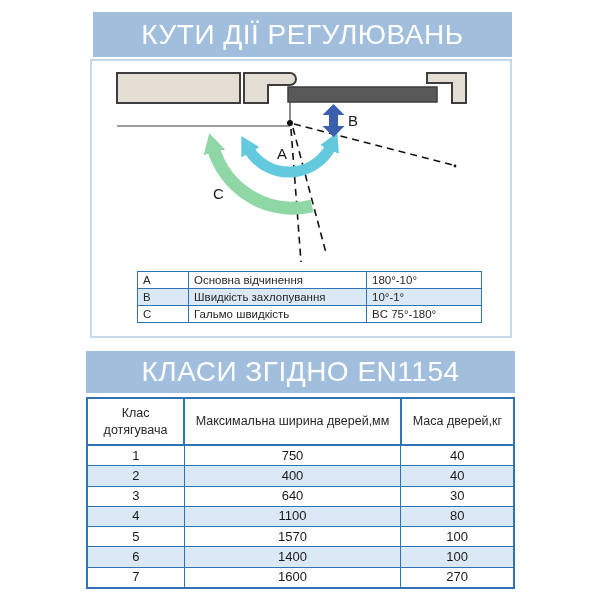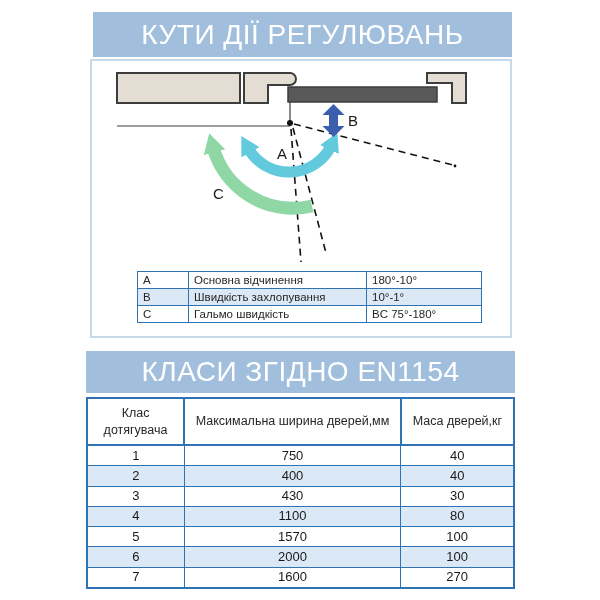--- a/index.html
+++ b/index.html
@@ -147,36 +147,36 @@
         <td>750</td>
         <td>40</td>
       </tr>
       <tr class="alt">
         <td>2</td>
         <td>400</td>
         <td>40</td>
       </tr>
       <tr>
         <td>3</td>
-        <td>430</td>
+        <td>640</td>
         <td>30</td>
       </tr>
       <tr class="alt">
         <td>4</td>
         <td>1100</td>
         <td>80</td>
       </tr>
       <tr>
         <td>5</td>
         <td>1570</td>
         <td>100</td>
       </tr>
       <tr class="alt">
         <td>6</td>
-        <td>2000</td>
+        <td>1400</td>
         <td>100</td>
       </tr>
       <tr>
         <td>7</td>
         <td>1600</td>
         <td>270</td>
       </tr>
     </tbody>
   </table>
 

